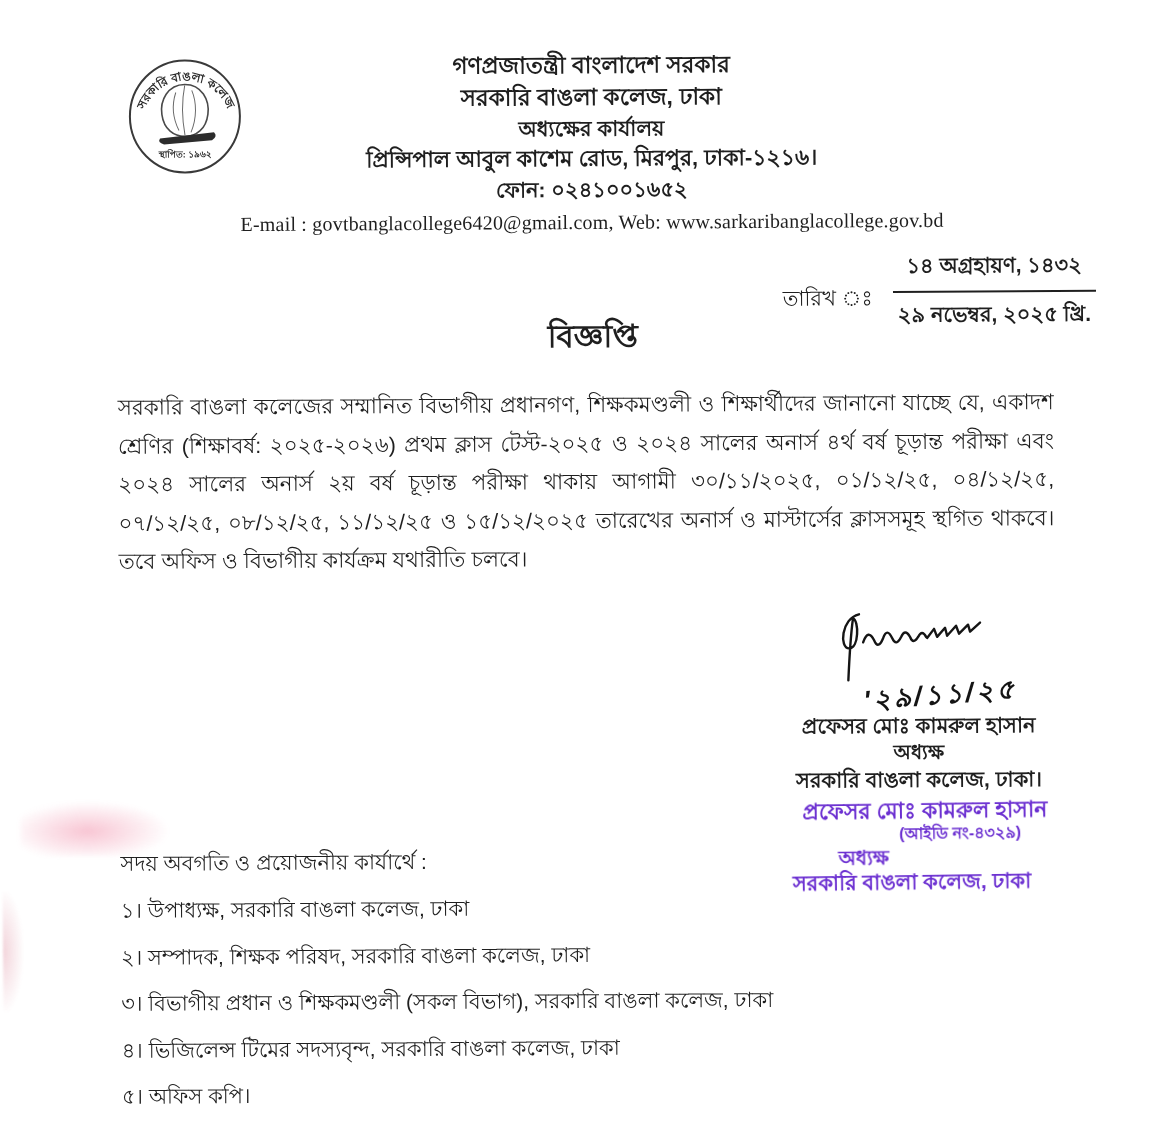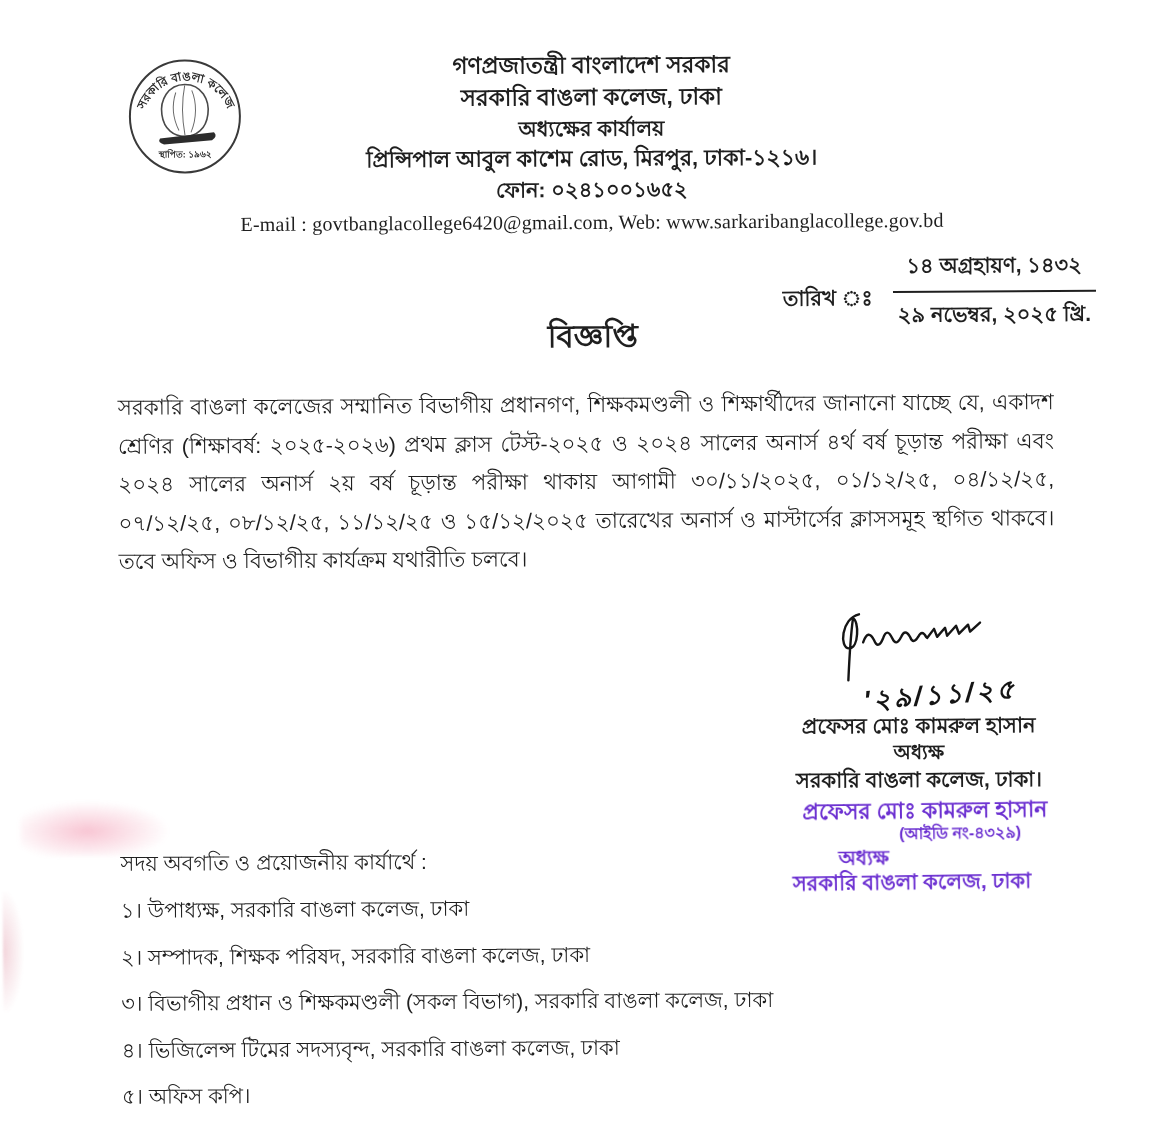--- a/index.html
+++ b/index.html
@@ -33,21 +33,21 @@
   .h-phone{font-size:21px;font-weight:600;}
   .h-contact{
     font-family:"Liberation Serif","DejaVu Serif",serif;
     font-size:20px;font-weight:400;margin-top:12px;letter-spacing:.2px;
   }
   
   .dateblock{
     position:absolute;right:70px;top:252px;
     display:flex;align-items:center;gap:20px;
   }
-  .date-label{font-size:21px;font-weight:700;padding-top:14px;}
+  .date-label{font-size:21px;font-weight:400;padding-top:14px;}
   .date-frac{display:inline-block;text-align:center;}
   .date-top{
     font-size:21px;font-weight:600;
     border-bottom:2px solid #1f1f1f;
     padding:0 14px 6px 14px;
   }
   .date-bottom{font-size:21px;font-weight:600;padding-top:6px;}
   
   .title{
     position:absolute;left:0;top:312px;width:100%;

